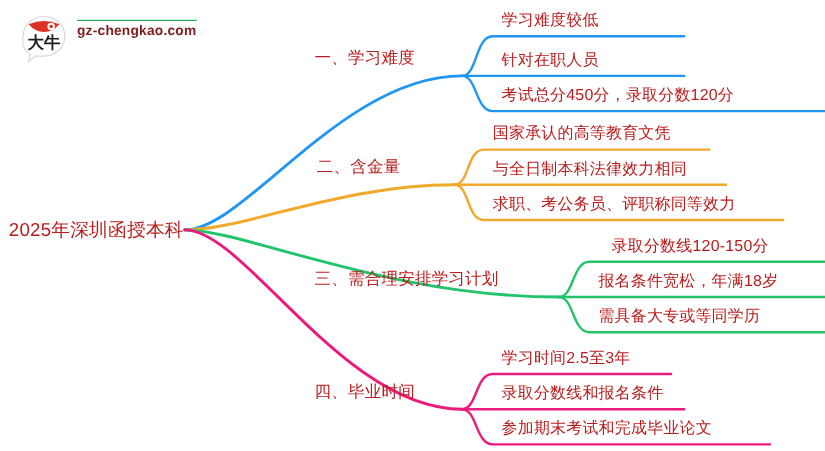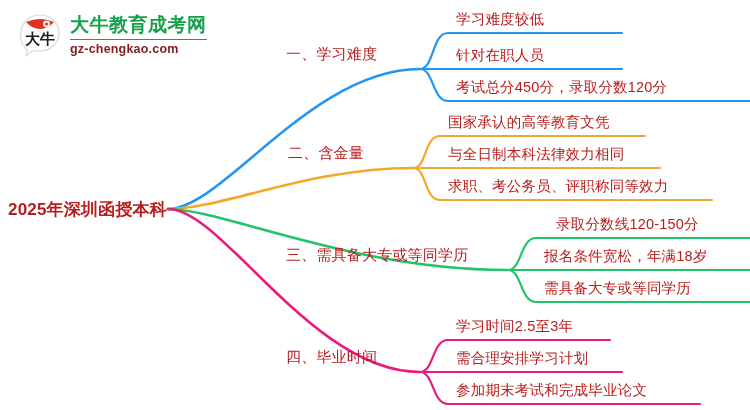--- a/index.html
+++ b/index.html
@@ -93,21 +93,20 @@
   <div id="logo-mark">
     <svg width="46" height="44" viewBox="0 0 46 44" xmlns="http://www.w3.org/2000/svg">
       <path d="M3 20 A19 18 0 1 1 22 38 L14 38 L8 43 L9.5 37 A19 18 0 0 1 3 20 Z" fill="#ffffff" stroke="#d8d8d8" stroke-width="1.1"></path>
       <path d="M8 9 Q22 3 36 9 Q30 16 22 16 Q14 16 8 9 Z" fill="#e03127"></path>
       <circle cx="28.5" cy="11" r="3.4" fill="#ffffff"></circle>
       <circle cx="28.5" cy="11" r="1.6" fill="#e03127"></circle>
       <text x="22" y="31" font-family="'Liberation Sans', sans-serif" font-size="15" font-weight="bold" fill="#1d1d1d" text-anchor="middle">大牛</text>
     </svg>
   </div>
   <div id="logo-text-block">
-    <div id="logo-title">大牛教育成考网</div>
     <div id="logo-sub">gz-chengkao.com</div>
   </div>
 </div>
 
 <svg id="mindmap-canvas" viewBox="0 0 750 410" xmlns="http://www.w3.org/2000/svg">
   <g id="connector-group" fill="none" stroke-width="2.4" stroke-linecap="round">
       <path d="M 168 209 C 223 209, 311.4 69, 420 69" stroke="#2196f3" stroke-width="2.6" fill="none" stroke-linecap="round"></path>
       <path d="M 420 69 C 434 69, 432 33, 448 33 L 622 33" stroke="#2196f3" stroke-width="2.2" fill="none" stroke-linecap="round"></path>
       <path d="M 420 69 L 622 69" stroke="#2196f3" stroke-width="2.2" fill="none" stroke-linecap="round"></path>
       <path d="M 420 69 C 434 69, 432 101, 448 101 L 750 101" stroke="#2196f3" stroke-width="2.2" fill="none" stroke-linecap="round"></path>
@@ -120,30 +119,30 @@
       <path d="M 508 270 L 750 270" stroke="#22c36a" stroke-width="2.2" fill="none" stroke-linecap="round"></path>
       <path d="M 508 270 C 522 270, 520 302, 536 302 L 750 302" stroke="#22c36a" stroke-width="2.2" fill="none" stroke-linecap="round"></path>
       <path d="M 168 209 C 223 209, 311.4 372, 420 372" stroke="#ec1a7c" stroke-width="2.6" fill="none" stroke-linecap="round"></path>
       <path d="M 420 372 C 434 372, 432 340, 448 340 L 610 340" stroke="#ec1a7c" stroke-width="2.2" fill="none" stroke-linecap="round"></path>
       <path d="M 420 372 L 622 372" stroke="#ec1a7c" stroke-width="2.2" fill="none" stroke-linecap="round"></path>
       <path d="M 420 372 C 434 372, 432 404, 448 404 L 700 404" stroke="#ec1a7c" stroke-width="2.2" fill="none" stroke-linecap="round"></path>
     </g>
 </svg>
 
 <div id="label-layer">
-    <div class="node-label root-label" style="left: 8px; top: 209px; transform: translateY(-50%); width: 152px; text-align: left; font-weight: bold;">2025年深圳函授本科</div>
+    <div class="node-label root-label" style="left: 8px; top: 209px; transform: translateY(-50%); width: 152px; text-align: left;">2025年深圳函授本科</div>
     <div class="node-label branch-label" style="left: 286px; top: 53px; transform: translateY(-50%);">一、学习难度</div>
     <div class="node-label leaf-label" style="left: 456px; top: 19px; transform: translateY(-50%);">学习难度较低</div>
     <div class="node-label leaf-label" style="left: 456px; top: 55px; transform: translateY(-50%);">针对在职人员</div>
     <div class="node-label leaf-label" style="left: 456px; top: 87px; transform: translateY(-50%);">考试总分450分，录取分数120分</div>
     <div class="node-label branch-label" style="left: 288px; top: 152px; transform: translateY(-50%);">二、含金量</div>
     <div class="node-label leaf-label" style="left: 448px; top: 122px; transform: translateY(-50%);">国家承认的高等教育文凭</div>
     <div class="node-label leaf-label" style="left: 448px; top: 154px; transform: translateY(-50%);">与全日制本科法律效力相同</div>
     <div class="node-label leaf-label" style="left: 448px; top: 186px; transform: translateY(-50%);">求职、考公务员、评职称同等效力</div>
-    <div class="node-label branch-label" style="left: 286px; top: 254px; transform: translateY(-50%);">三、需具备大专或等同学历</div>
+    <div class="node-label branch-label" style="left: 286px; top: 254px; transform: translateY(-50%);">三、需合理安排学习计划</div>
     <div class="node-label leaf-label" style="left: 544px; top: 224px; transform: translateY(-50%); margin-left: 12px;">录取分数线120-150分</div>
     <div class="node-label leaf-label" style="left: 544px; top: 256px; transform: translateY(-50%);">报名条件宽松，年满18岁</div>
     <div class="node-label leaf-label" style="left: 544px; top: 288px; transform: translateY(-50%);">需具备大专或等同学历</div>
     <div class="node-label branch-label" style="left: 286px; top: 356px; transform: translateY(-50%);">四、毕业时间</div>
     <div class="node-label leaf-label" style="left: 456px; top: 326px; transform: translateY(-50%);">学习时间2.5至3年</div>
-    <div class="node-label leaf-label" style="left: 456px; top: 358px; transform: translateY(-50%);">需合理安排学习计划</div>
+    <div class="node-label leaf-label" style="left: 456px; top: 358px; transform: translateY(-50%);">录取分数线和报名条件</div>
     <div class="node-label leaf-label" style="left: 456px; top: 390px; transform: translateY(-50%);">参加期末考试和完成毕业论文</div>
   </div>
 
 </body></html>

